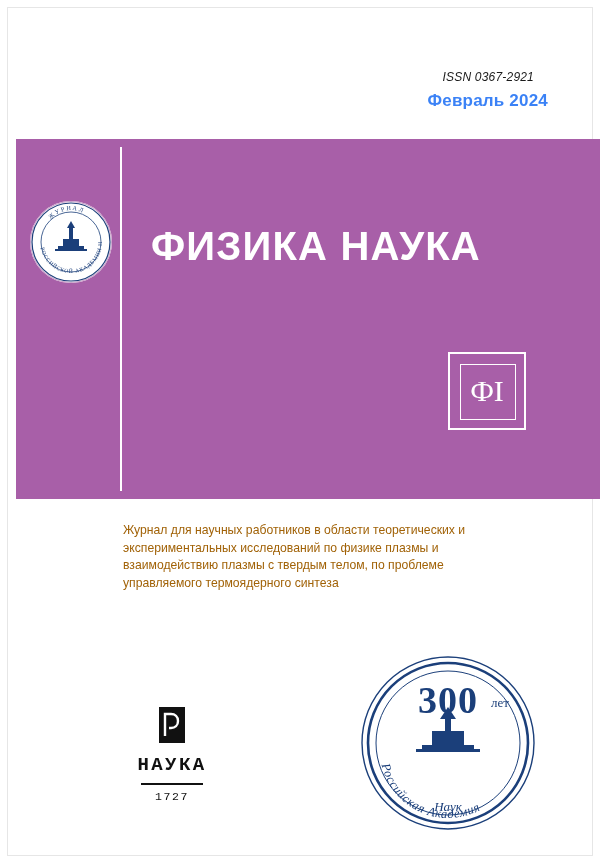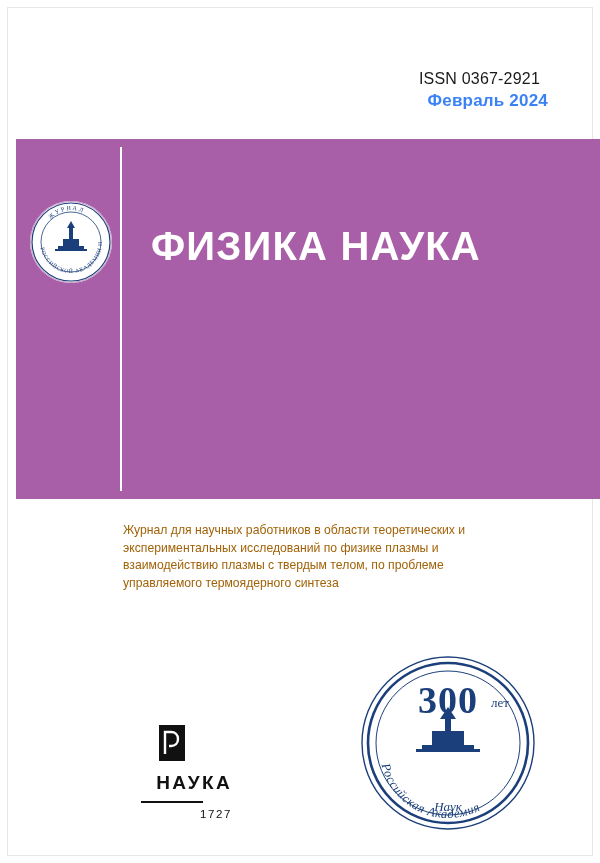--- a/index.html
+++ b/index.html
@@ -24,25 +24,26 @@
     top: 8px;
     width: 584px;
     height: 847px;
     background: #ffffff;
     box-shadow: 0 0 0 1px #e6e6e6;
   }
 
   
   .issn {
     position: absolute;
-    right: 52px;
+    right: 58px;
     top: 62px;
-    font-size: 16px;
+    font-size: 12px;
     letter-spacing: 0.2px;
     color: #1a1a1a;
+    font-style: italic;
   }
   .vol {
     position: absolute;
     left: 104px;
     top: 83px;
     font-size: 17px;
     font-weight: bold;
     color: #111111;
     letter-spacing: 0.2px;
   }
@@ -144,23 +145,24 @@
     top: 647px;
     width: 176px;
     height: 176px;
   }
   .emblem svg { display: block; }
 
   
   .nauka {
     position: absolute;
     left: 104px;
-    top: 716px;
+    top: 698px;
     width: 120px;
-    text-align: right;
+    text-align: center;
+    font-family: Liberation Mono, monospace;
   }
   .nauka-mark {
     width: 28px;
     height: 38px;
     margin: 0 auto 10px auto;
   }
   .nauka-name {
     font-size: 19px;
     font-weight: bold;
     letter-spacing: 2.4px;
@@ -207,20 +209,24 @@
         </text>
         <path id="sealBot" d="M 10 41 a 31 31 0 0 0 62 0" fill="none"></path>
         <text font-size="5.6" fill="#1b3f7a" font-family="Liberation Serif, serif" letter-spacing="0.7">
           <textPath href="#sealBot" startOffset="6%">РОССИЙСКОЙ АКАДЕМИИ НАУК</textPath>
         </text>
       </svg>
     </div>
 
     <div class="journal-title">ФИЗИКА НАУКА</div>
 
+    <div class="fi-box">
+      <div class="inner"></div>
+      <div class="fi-glyph">ФI</div>
+    </div>
 
     <div class="descr">Журнал для научных работников в области теоретических и экспериментальных исследований по физике плазмы и взаимодействию плазмы  с твердым телом, по проблеме управляемого термоядерного синтеза</div>
 
     <div class="emblem">
       <svg width="176" height="176" viewBox="0 0 176 176">
         <circle cx="88" cy="88" r="86" fill="none" stroke="#1b3f7a" stroke-width="1.4"></circle>
         <circle cx="88" cy="88" r="80" fill="none" stroke="#1b3f7a" stroke-width="2.6"></circle>
         <circle cx="88" cy="88" r="72" fill="none" stroke="#1b3f7a" stroke-width="1"></circle>
         <text x="88" y="58" text-anchor="middle" font-family="Liberation Serif, serif" font-size="38" font-weight="bold" fill="#1b3f7a" letter-spacing="1">300</text>
         <text x="140" y="52" text-anchor="middle" font-family="Liberation Serif, serif" font-size="13" fill="#1b3f7a">лет</text>

